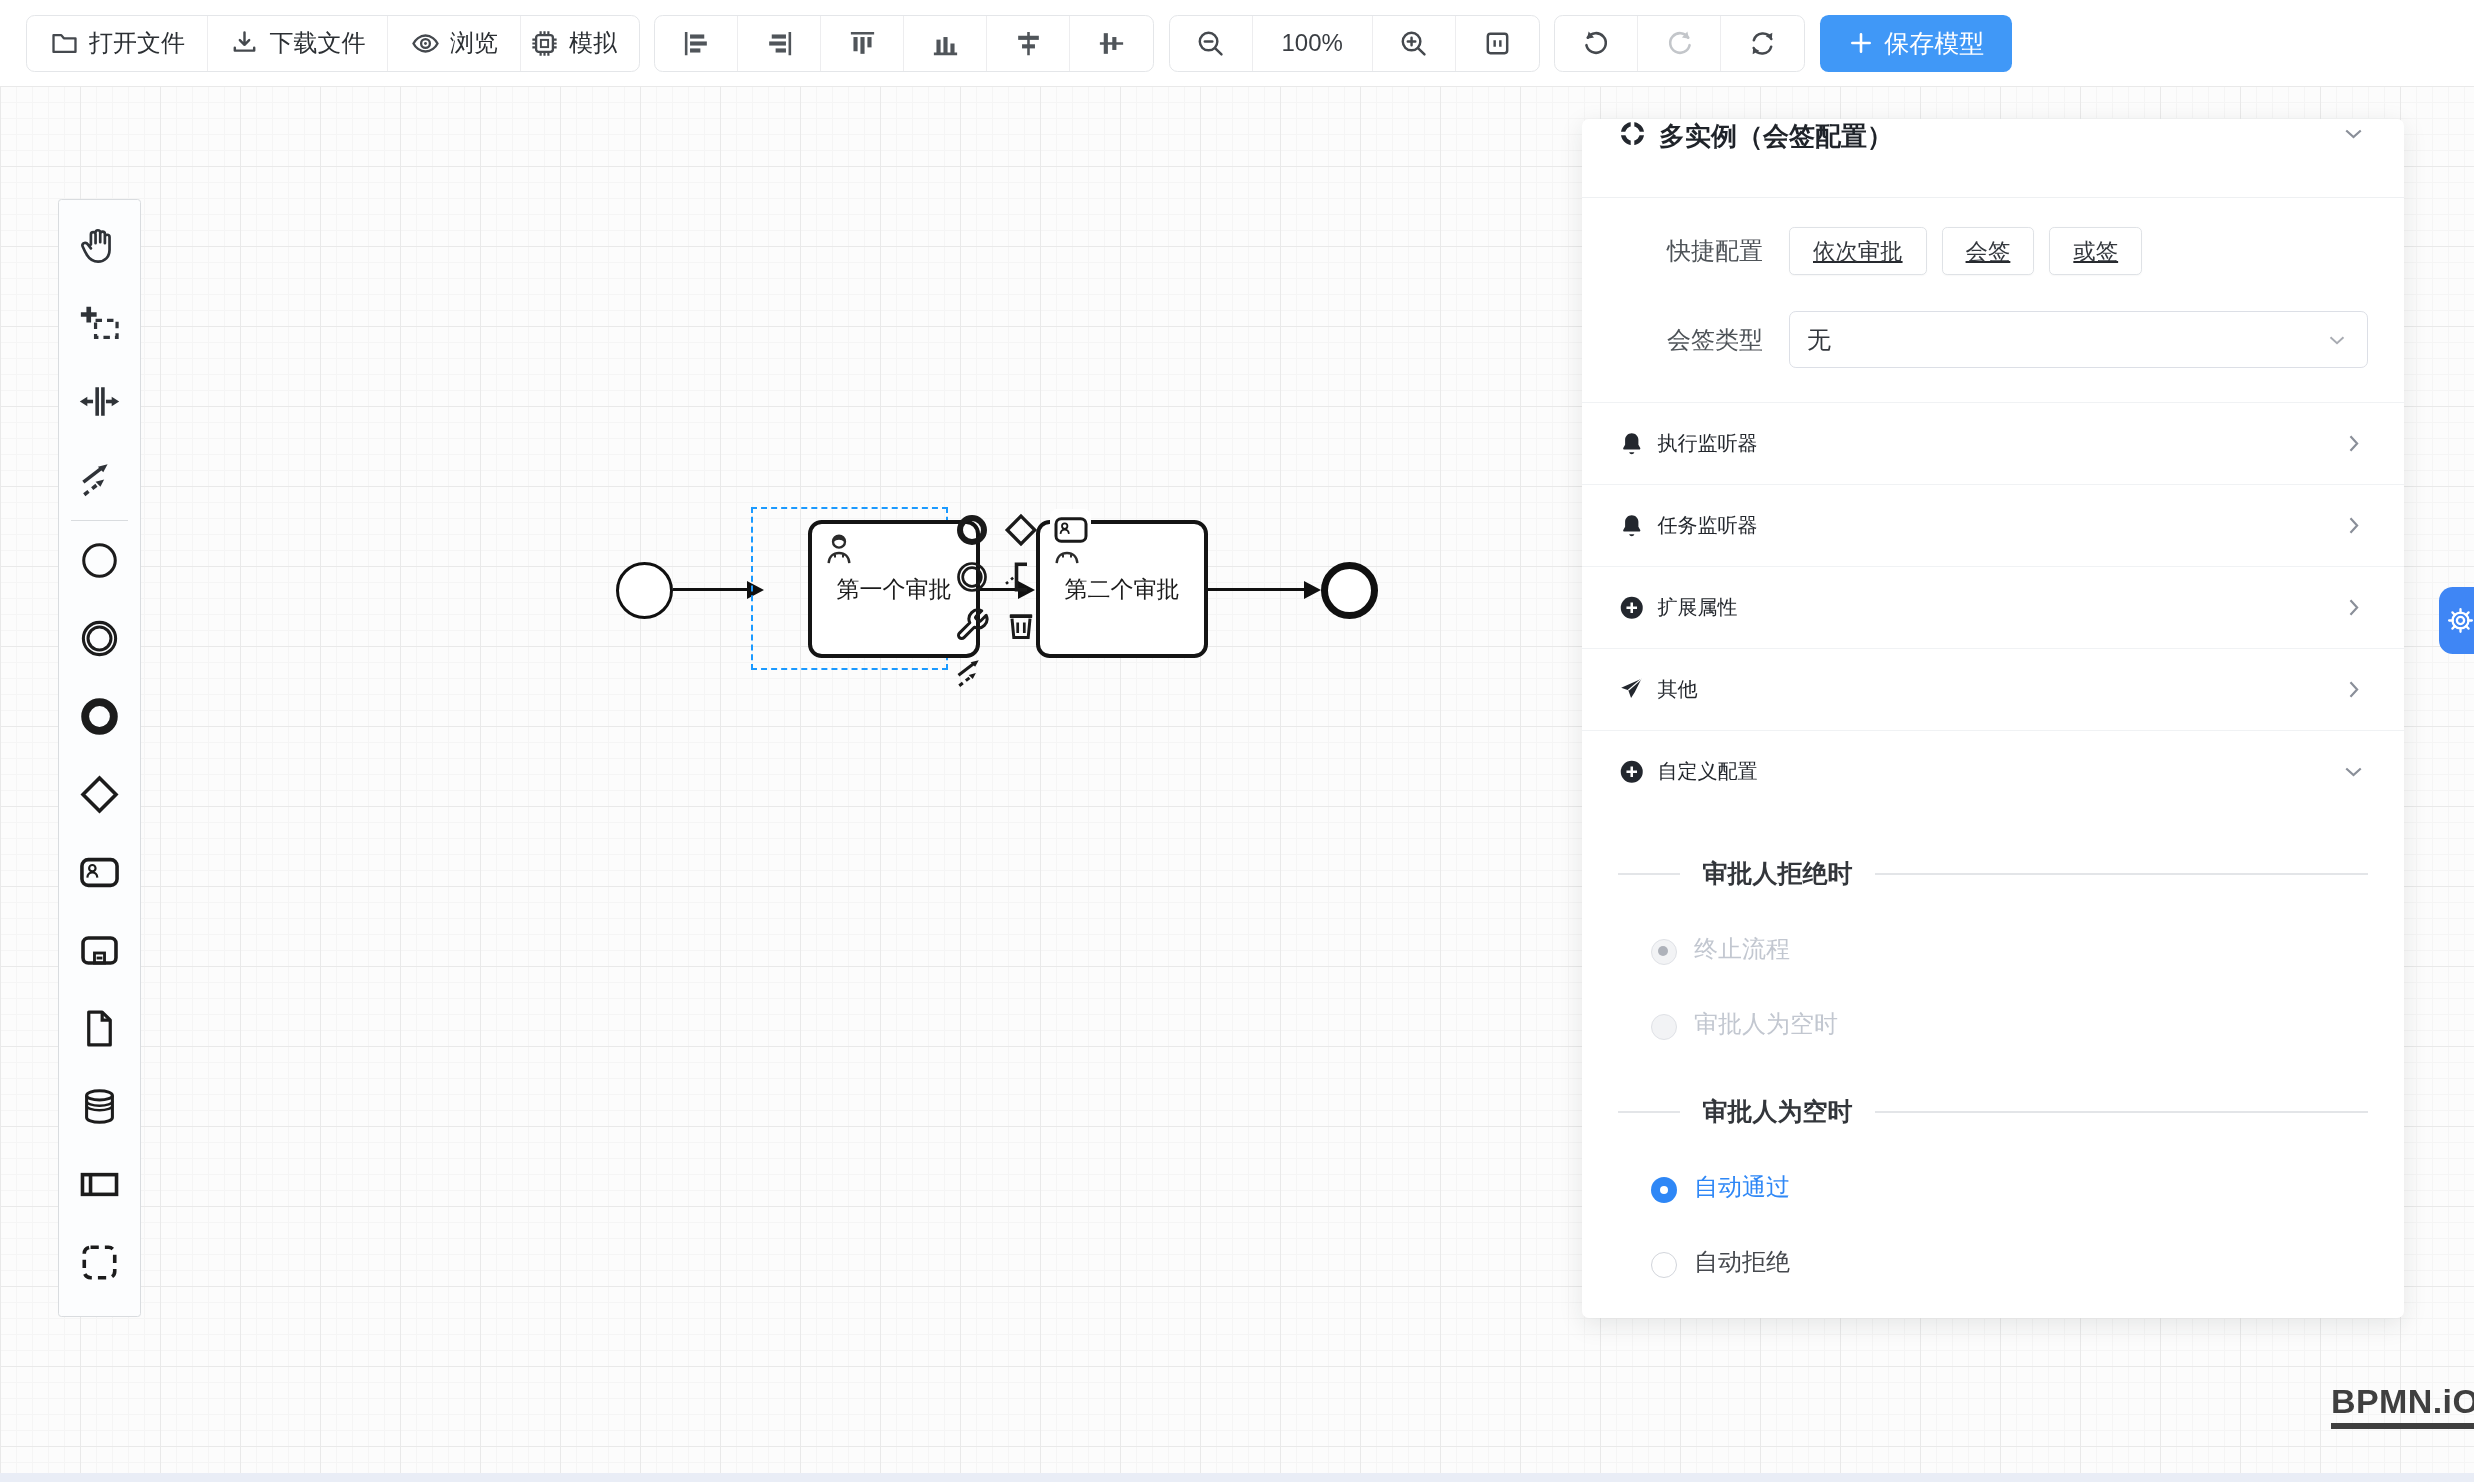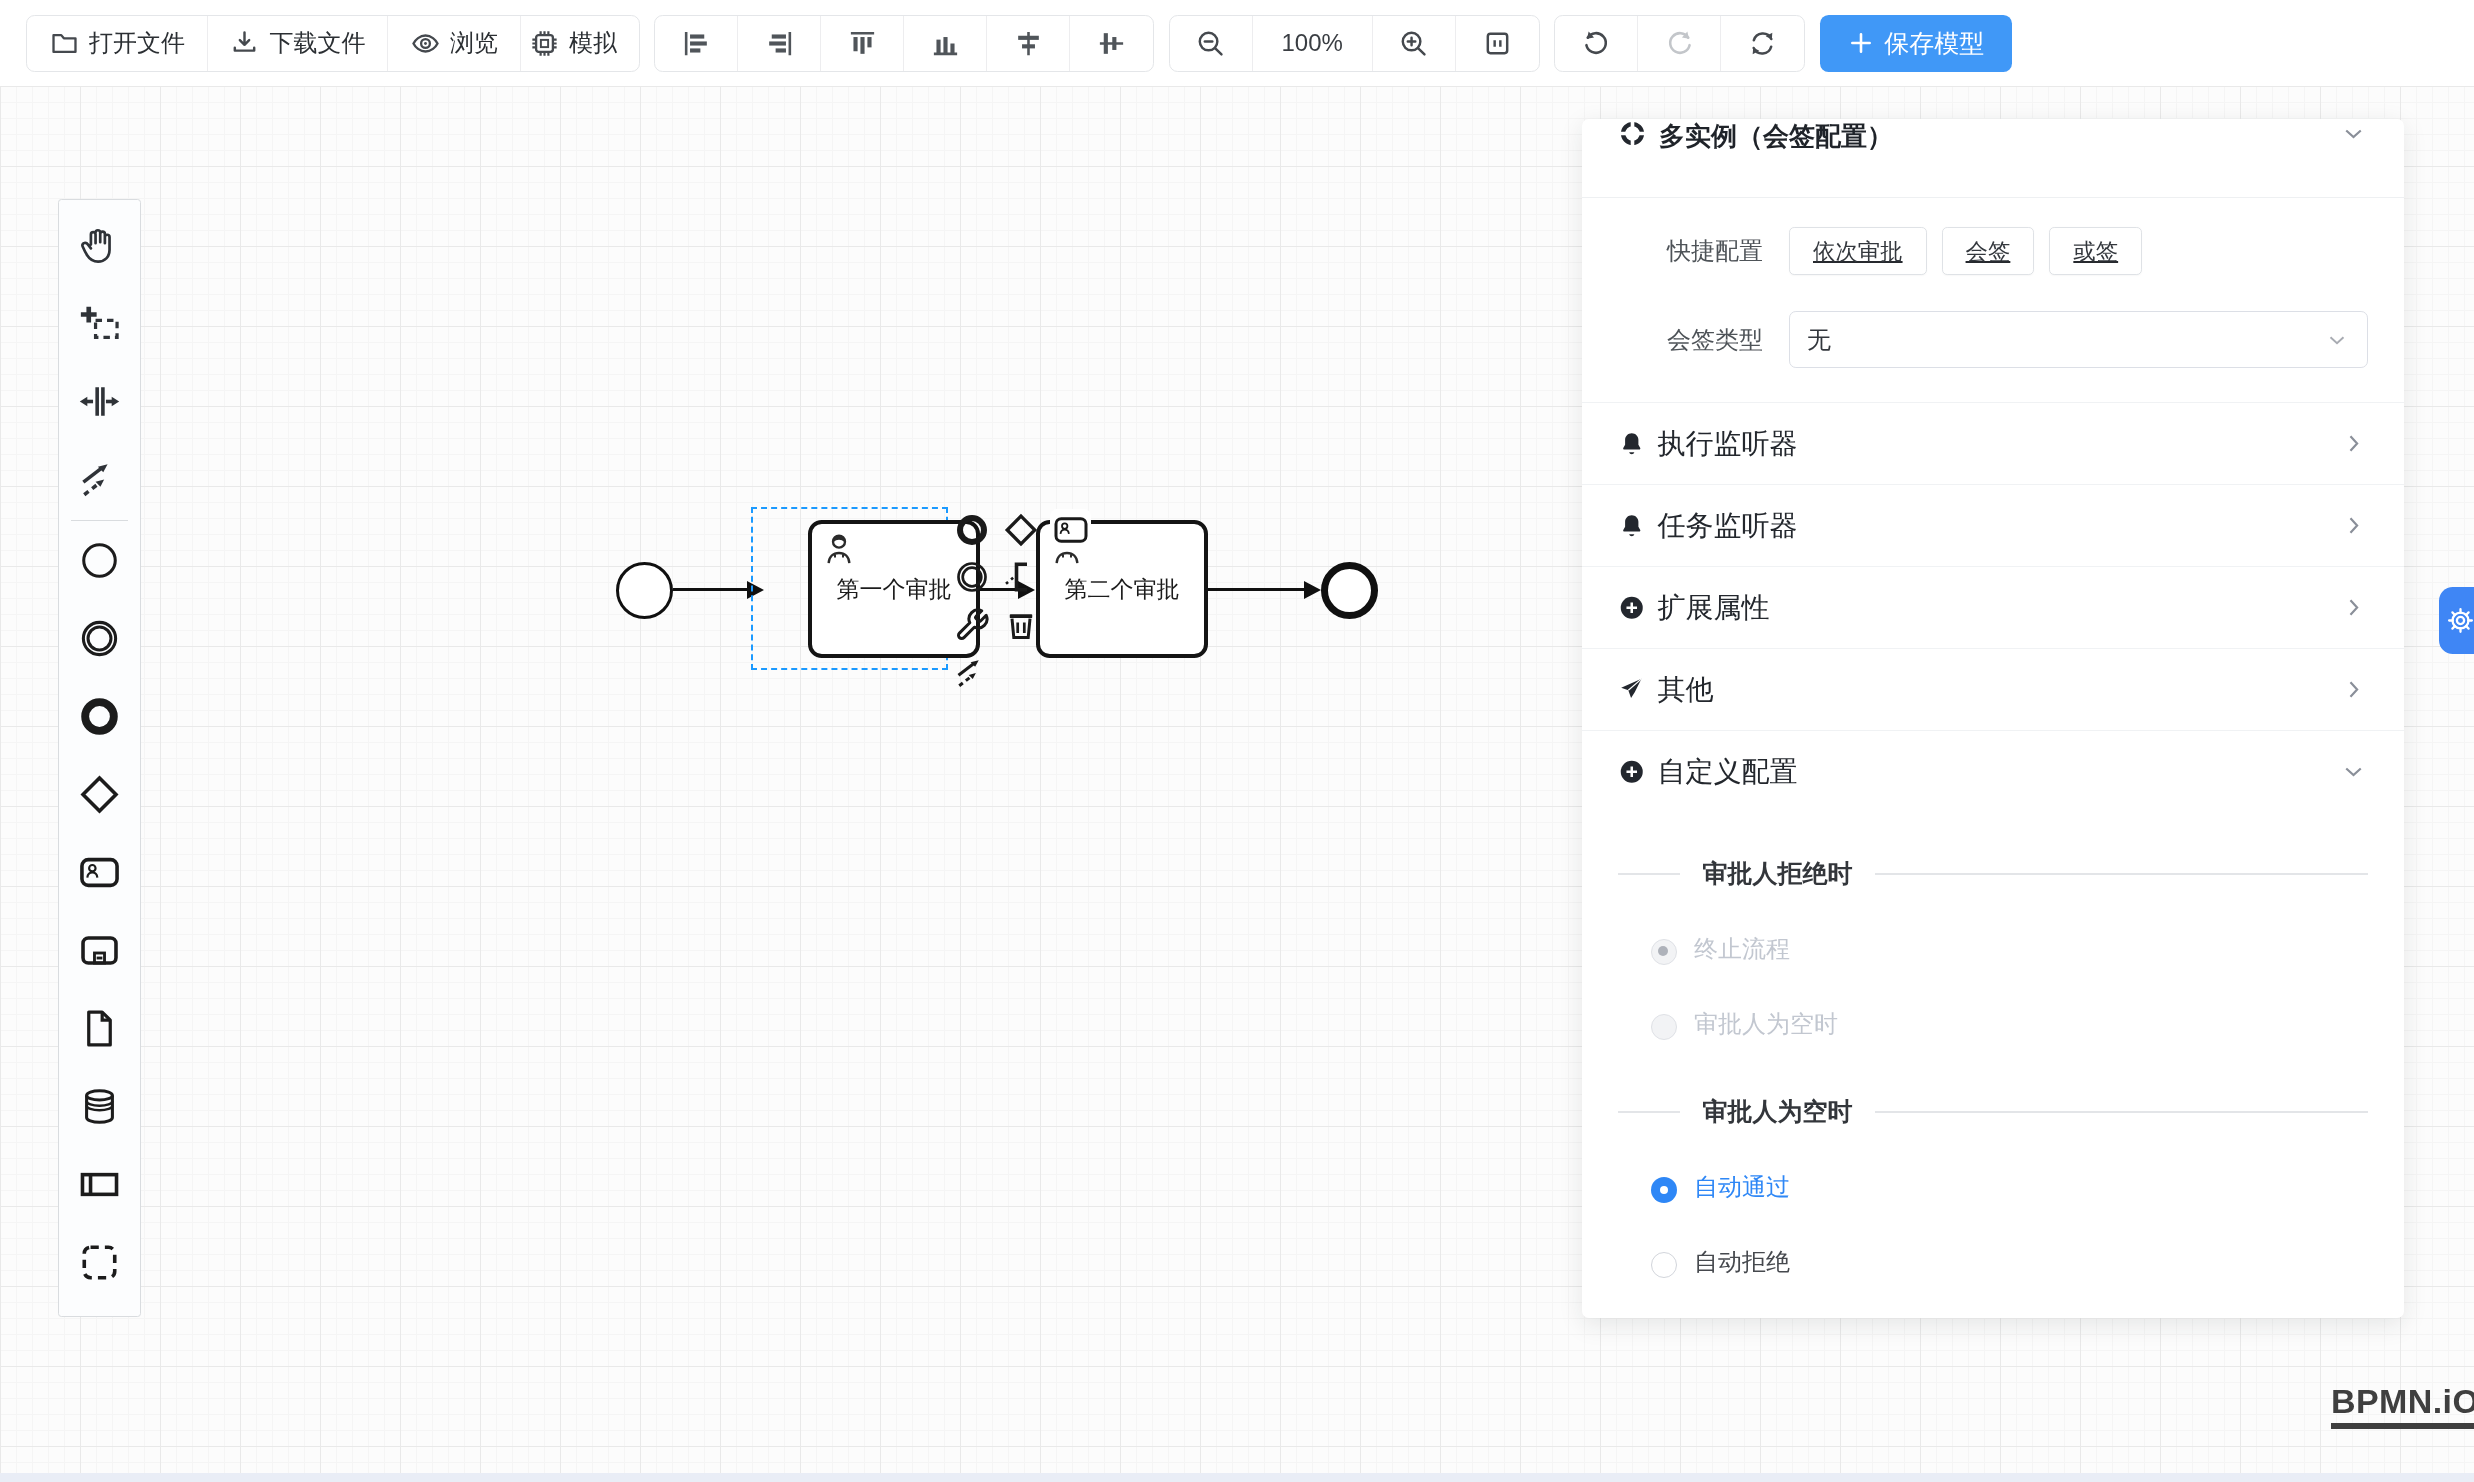--- a/index.html
+++ b/index.html
@@ -91,21 +91,21 @@
   .quick-btns { display:flex; gap:15px;text-decoration:underline; }
   .q-btn { height:48px; padding:0 23px; display:flex; align-items:center; background:#fff;
     border:0.9px solid #dfe2e6; border-radius:5.2px; font-size:22.4px; color:#33373d; cursor:pointer;
     box-shadow:0 0.9px 1.7px rgba(0,0,0,.03); }
   .select-box { flex:1; height:57px; border:0.9px solid #dcdfe6; border-radius:6.9px;
     display:flex; align-items:center; justify-content:space-between; padding:0 17px;
     font-size:24px; color:#33373d; cursor:pointer; background:#fff; }
   .select-box .chev { width:26px; height:26px; }
 
   .acc-row { height:82px; display:flex; align-items:center; gap:12px; padding:0 36px;
-    border-top:0.9px solid #f0f2f4; font-size:28px; font-weight:500; color:#23272d; cursor:pointer; }
+    border-top:0.9px solid #f0f2f4; font-size:20px; font-weight:500; color:#23272d; cursor:pointer; }
   .acc-row svg.row-ico { width:27.5px; height:27.5px; }
 
   .divider-title { display:flex; align-items:center; margin:45px 36px 0 36px; }
   .divider-title .short { width:62px; height:1.7px; background:#e3e5e8; }
   .divider-title .long { flex:1; height:1.7px; background:#e3e5e8; }
   .divider-title .dt-text { margin:0 22.4px; font-size:25px; font-weight:700; color:#33363b; }
 
   .radio-row { display:flex; align-items:flex-end; gap:17px; margin:43px 0 0 69px; font-size:24px; cursor:pointer; }
   .radio { width:26px; height:26px; border-radius:50%; flex:none; position:relative; }
   .radio.dis { background:#f2f3f5; border:1.7px solid #dfe1e6; }

